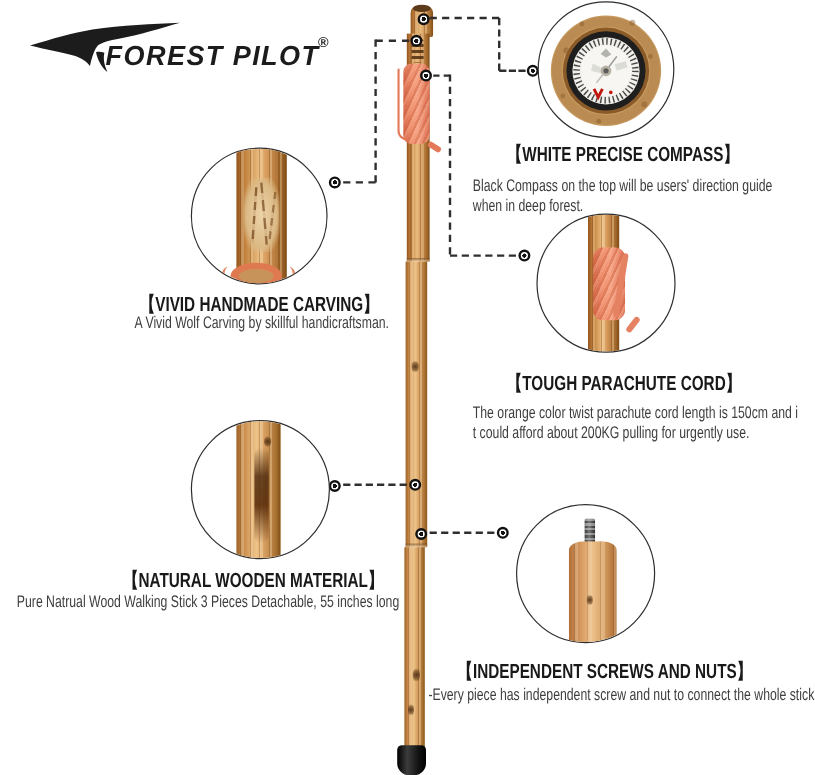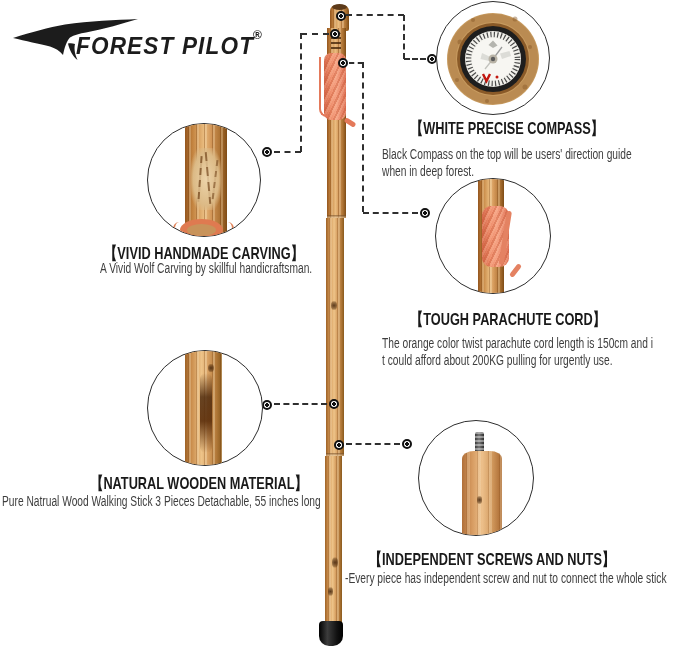--- a/index.html
+++ b/index.html
@@ -1,17 +1,17 @@
 <!DOCTYPE html>
 <html style="--cord-orange: #ED8B6B; --wood-mid: #C98E52; --tip-black: #141414; --line-dark: #2f2f2f; --text-body: #3e3e3e; --text-heading: #191919;"><head>
 <meta charset="utf-8">
 <style>
   html,body{margin:0;padding:0;}
   body{width:679px;height:646px;background:#fff;overflow:hidden;font-family:"Liberation Sans","DejaVu Sans",sans-serif;}
-  .canvas{position:relative;width:658px;height:646px;}
+  .canvas{position:relative;width:658px;height:646px;margin-left:12px;}
   .abs{position:absolute;}
   
   .brand-text{position:absolute;left:76px;top:33px;font-weight:bold;font-style:italic;font-size:23px;letter-spacing:1.2px;color:#1c1c1c;transform:scaleX(.98);transform-origin:left;}
   .brand-reg{position:absolute;left:253px;top:28px;font-size:12px;font-weight:bold;color:#1c1c1c;}
   
   .wood{background:
     repeating-linear-gradient(90deg, rgba(105,55,12,0) 0 3px, rgba(105,55,12,.3) 3px 4px, rgba(255,235,200,.28) 4px 6px, rgba(105,55,12,0) 6px 8px),
     linear-gradient(90deg,#94561e 0%,#c3833f 18%,#eabc7f 45%,#d39758 62%,#aa7031 85%,#7f4c16 100%);}
   .wood2{background:
     repeating-linear-gradient(90deg, rgba(105,55,12,0) 0 3px, rgba(105,55,12,.24) 3px 4px, rgba(255,235,200,.3) 4px 6px, rgba(105,55,12,0) 6px 8px),

